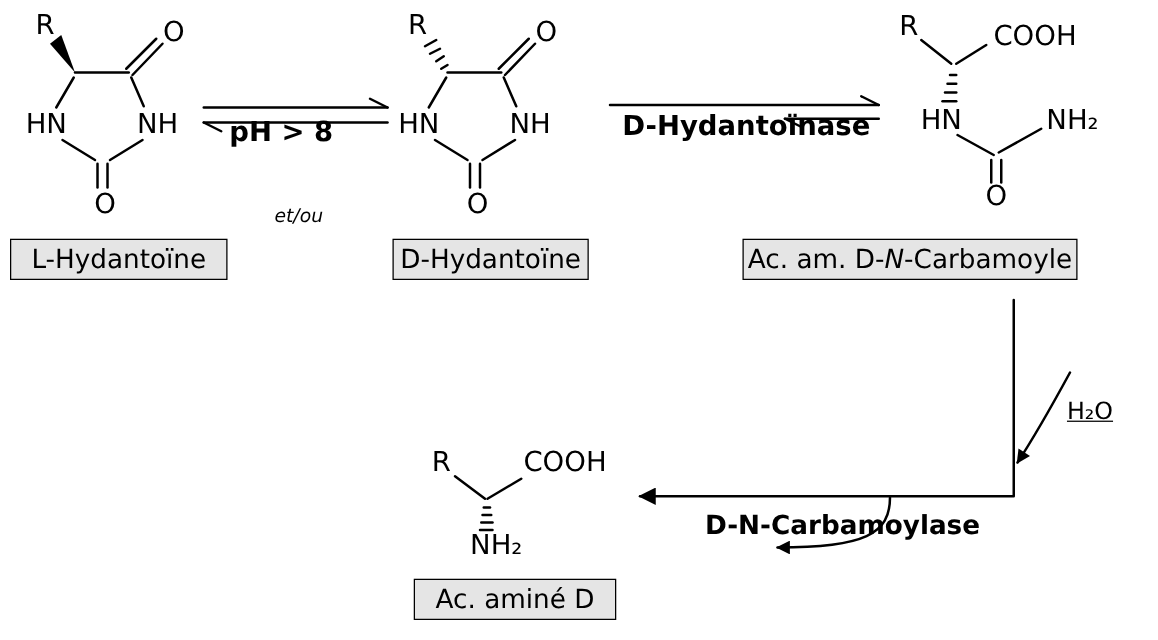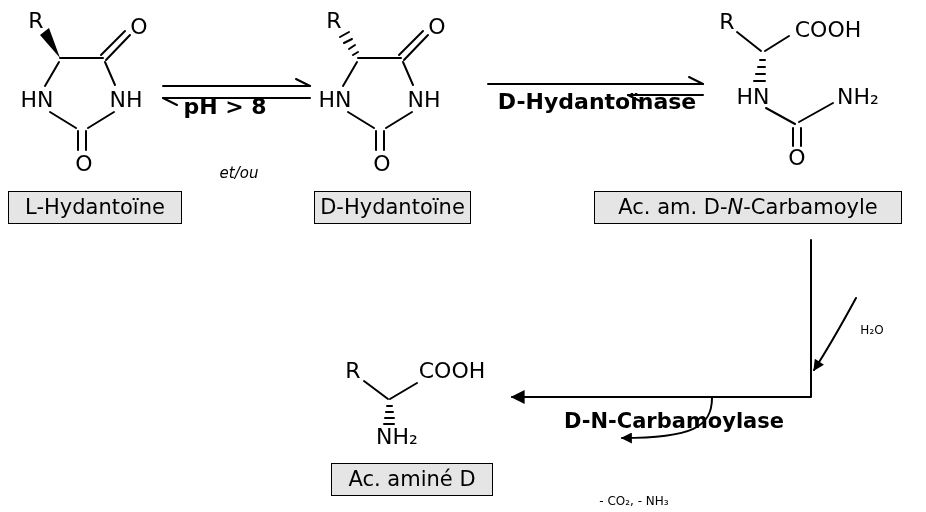--- a/index.html
+++ b/index.html
@@ -23,21 +23,21 @@
   .lbl {
     position: absolute;
     transform: translate(-50%, -50%);
     white-space: nowrap;
     line-height: 1;
     margin-top: 44px;
   }
   .bold { font-weight: bold; }
   .fs22 { font-size: 22px; }
   .fs21 { font-size: 21px; }
-  .fs19 { font-size: 12px; }
+  .fs19 { font-size: 19px; text-decoration: underline; }
   .fs15 { font-size: 15px; font-style: italic; }
   .cbox {
     position: absolute;
     box-sizing: border-box;
     border: 1.5px solid #000;
     background: #e5e5e5;
     text-align: center;
     font-size: 21px;
     padding: 3px 2px 4px 2px;
     white-space: nowrap;
@@ -154,25 +154,24 @@
 
   <span class="atom" style="left:353px;top:371px">R</span>
   <span class="atom" style="left:452px;top:371px">COOH</span>
   <span class="atom" style="left:397px;top:437px">NH₂</span>
 
   <span class="lbl bold fs22" style="left:225px;top:63px">pH &gt; 8</span>
   <span class="lbl fs15" style="left:239px;top:129px">et/ou</span>
   <span class="lbl bold fs22" style="left:597px;top:58px">D-Hydantoïnase</span>
   <span class="lbl bold fs21" style="left:674px;top:377px">D-N-Carbamoylase</span>
   <span class="lbl fs19" style="left:872px;top:286px">H₂O</span>
-  <span class="lbl fs19" style="left:634px;top:457px">- CO₂, - NH₃</span>
 
   <div class="cbox" style="left:8px;top:191px;width:174px">L-Hydantoïne</div>
 
   <div class="cbox" style="left:314px;top:191px;width:157px">D-Hydantoïne</div>
 
-  <div class="cbox" style="left:594px;top:191px;width:308px">
+  <div class="cbox" style="left:594px;top:191px;width:268px">
     <span>Ac. am. D-</span><span class="it">N</span><span>-Carbamoyle</span>
   </div>
 
   <div class="cbox" style="left:331px;top:463px;width:162px">Ac. aminé D</div>
 
 </div>
 
 </body></html>

